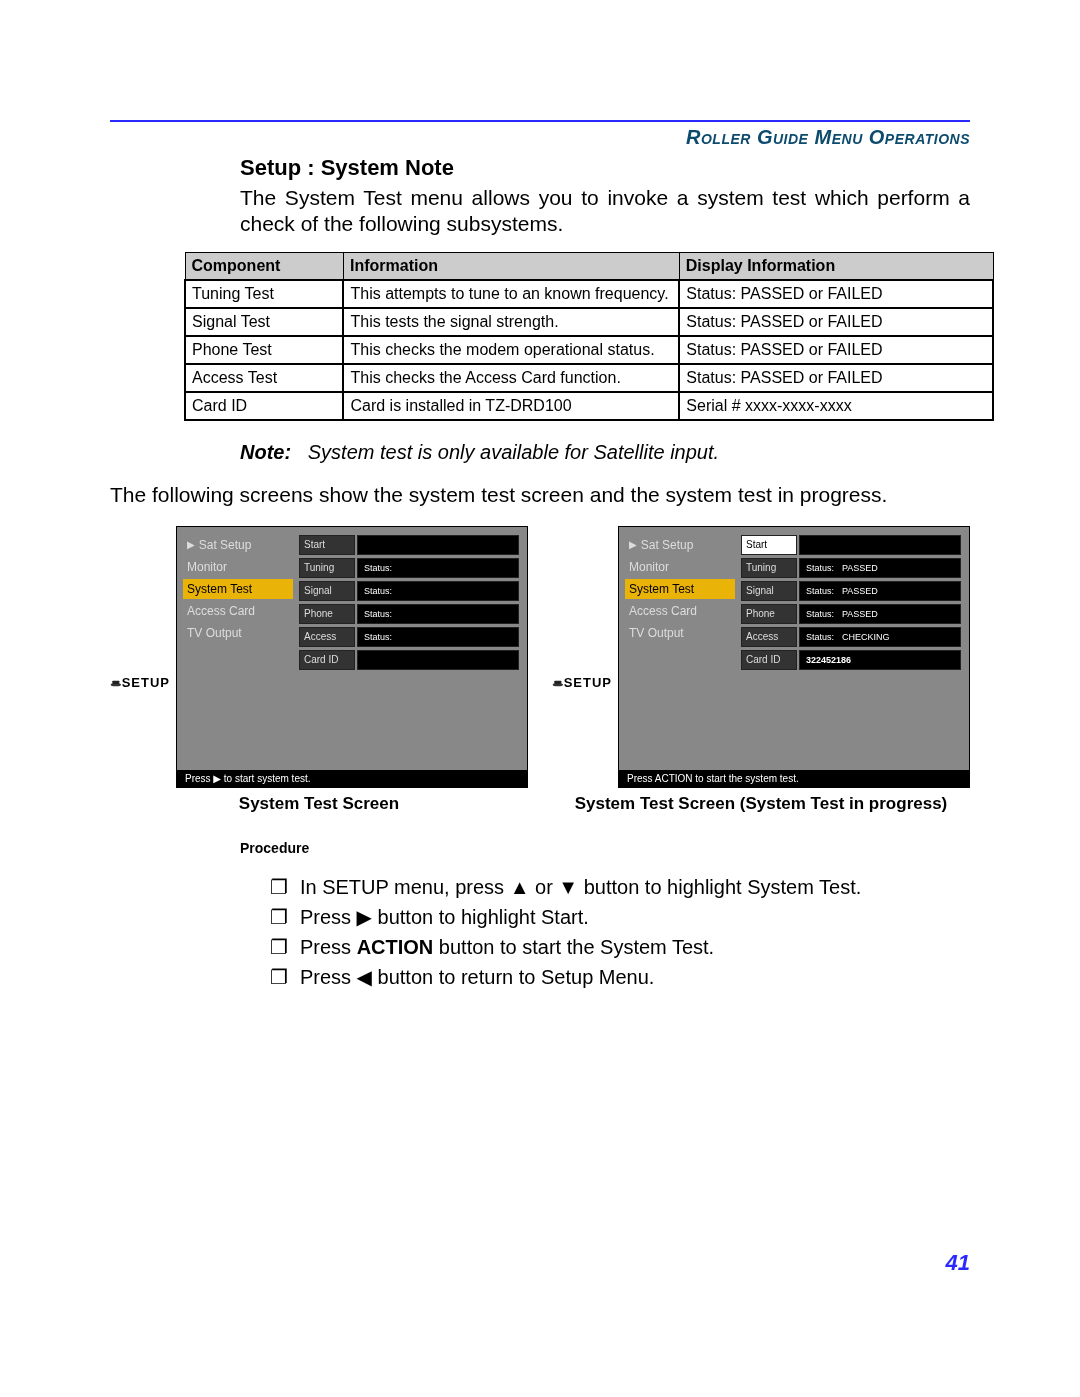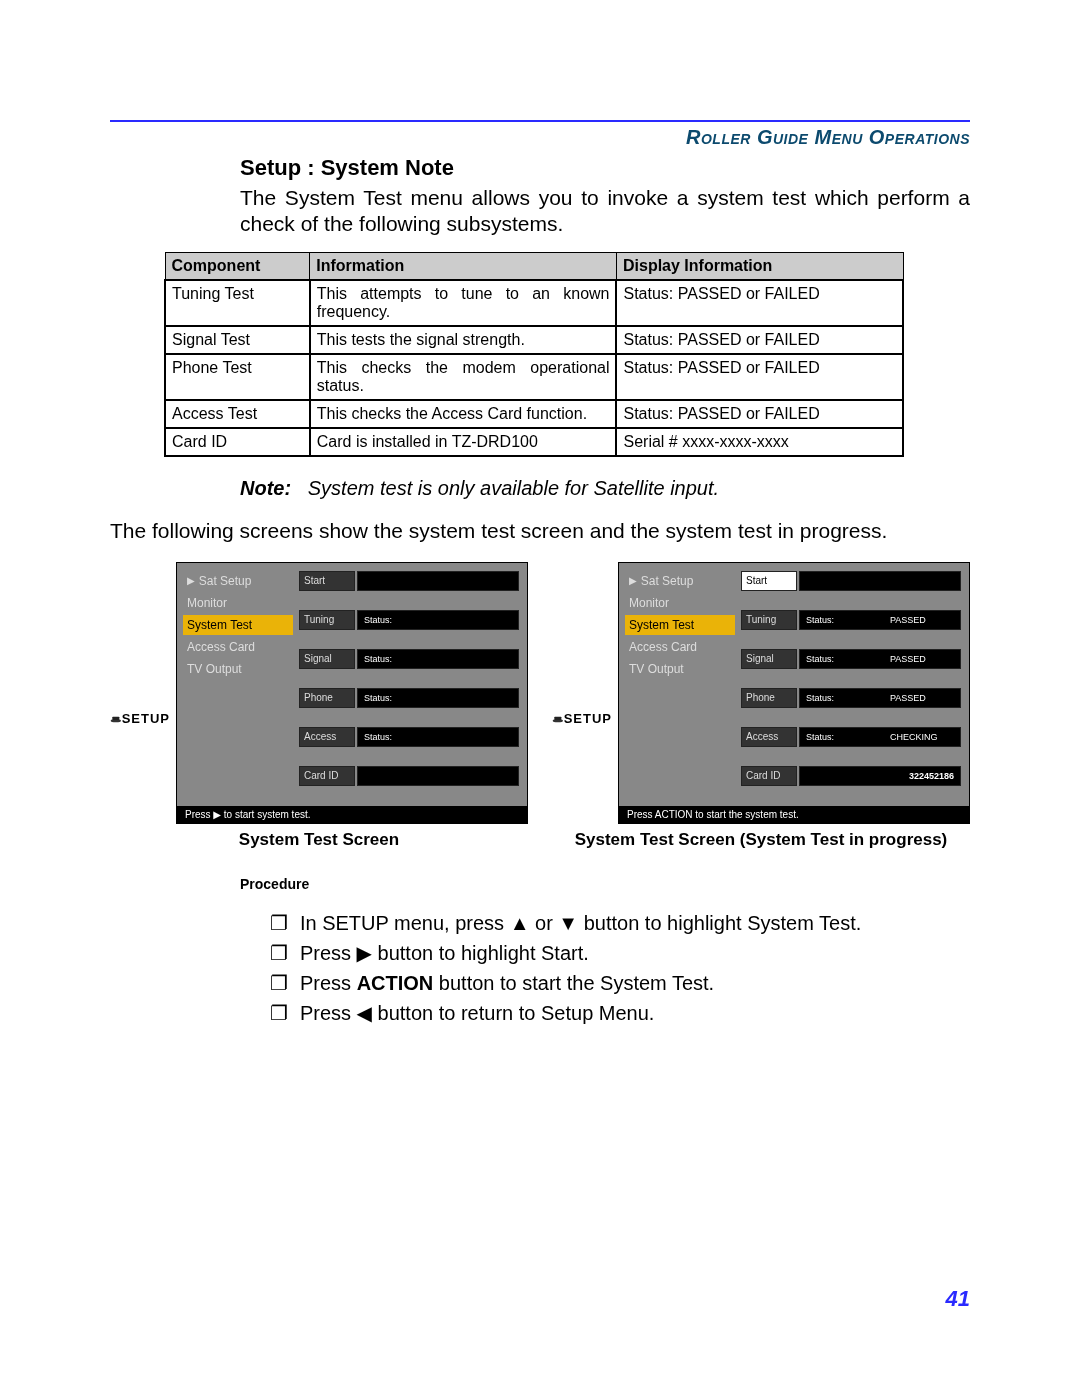--- a/index.html
+++ b/index.html
@@ -32,22 +32,22 @@
     margin: 0 0 4px 130px;
   }
   .intro-text {
     font-size: 21px;
     text-align: justify;
     margin: 0 0 14px 130px;
     line-height: 1.25;
   }
   table.req-table {
     border-collapse: collapse;
-    width: 740px;
-    margin-left: 54px;
+    width: 810px;
+    margin-left: 74px;
     font-size: 16px;
   }
   table.req-table th {
     background: #ccc;
     text-align: left;
     padding: 4px 6px;
     border: 1px solid #000;
     font-weight: bold;
   }
   table.req-table td {
@@ -128,21 +128,21 @@
   }
   .side-item .tri {
     margin-right: 4px;
     font-size: 10px;
   }
   .tv-main {
     flex: 1;
     padding: 8px 8px 0 0;
     display: flex;
     flex-direction: column;
-    gap: 19px;
+    gap: 3px;
   }
   .status-row {
     display: flex;
     gap: 2px;
     align-items: stretch;
     height: 20px;
   }
   .status-label {
     background: #333;
     color: #ddd;
@@ -155,21 +155,21 @@
     background: #000;
     color: #fff;
     font-size: 9px;
     padding: 3px 6px;
     flex: 1;
     border: 1px solid #222;
     display: flex;
     align-items: center;
     gap: 8px;
   }
-  .status-box .val { flex:1;margin-left:48px; }
+  .status-box .val { flex:1; }
   .start-label {
     background: #333;
     color: #ddd;
     font-size: 10px;
     padding: 3px 4px;
     width: 46px;
     border: 1px solid #222;
   }
   .start-box {
     background: #000;
@@ -396,21 +396,21 @@
               </div>
               <div class="status-row">
                 <div class="status-label">Access</div>
                 <div class="status-box">
                     <span>Status:</span>
                     <span class="val">CHECKING</span>
                   </div>
               </div>
               <div class="status-row">
                 <div class="status-label">Card ID</div>
-                <div class="status-box" style="justify-content:flex-end;font-weight:bold">
+                <div class="status-box" style="justify-content:flex-start;font-weight:bold">
                     <span>322452186</span>
                   </div>
               </div>
             </div>
           </div>
           <div class="tv-footer">Press ACTION to start the system test.</div>
         </div>
       </div>
       <div class="screen-caption">System Test Screen (System Test in progress)</div>
     </div>

